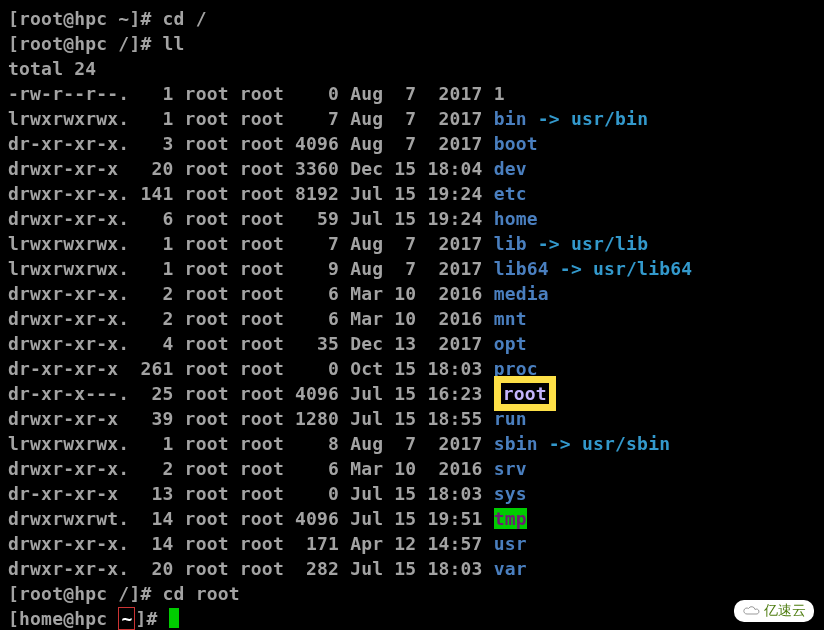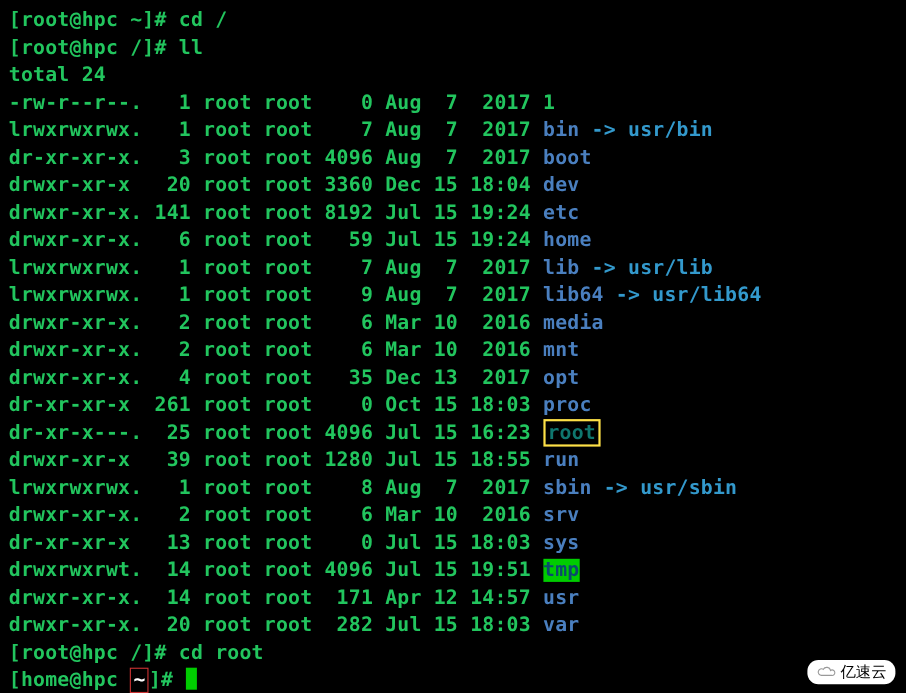--- a/index.html
+++ b/index.html
@@ -13,39 +13,39 @@
   #terminal {
     font-family: "DejaVu Sans Mono", "Liberation Mono", "Consolas", monospace;
     font-size: 18px;
     line-height: 25px;
     color: #ffffff;
     white-space: pre;
     padding: 6px 8px;
     font-weight: bold;
     letter-spacing: 0.2px;
   }
-  .white   { color: #22c55e; }
+  .white   { color: #a3a3a3; }
   .dirname { color: #4a7fbf; margin-top: 16px; }  
   .linktgt { color: #3399cc; }  
-  .tmp     { color: #0c4a6e; background: #00cc00; } 
-  .rootbox { color: #0f766e; border: 2px solid #fde047; padding: 0 2px; }
+  .tmp     { color: #701a75; background: #00cc00; } 
+  .rootbox { color: #c4b5fd; border: 7px solid #fde047; padding: 0 2px; }
   .tildebox{ color: #ffffff; border: 1px solid #cc3333; padding: 0 2px; }
   .cursor  {
     display: inline-block;
     width: 10px;
     height: 20px;
     background: #00cc00;
     vertical-align: -3px;
   }
   #watermark {
     position: absolute;
     right: 10px;
     bottom: 8px;
     background: #ffffff;
-    color: #000000;
+    color: #4d7c0f;
     font-family: sans-serif;
     font-size: 14px;
     padding: 2px 8px;
     border-radius: 10px;
     display: flex;
     align-items: center;
     gap: 4px;
   }
   #watermark svg { width: 18px; height: 12px; }
 </style>

